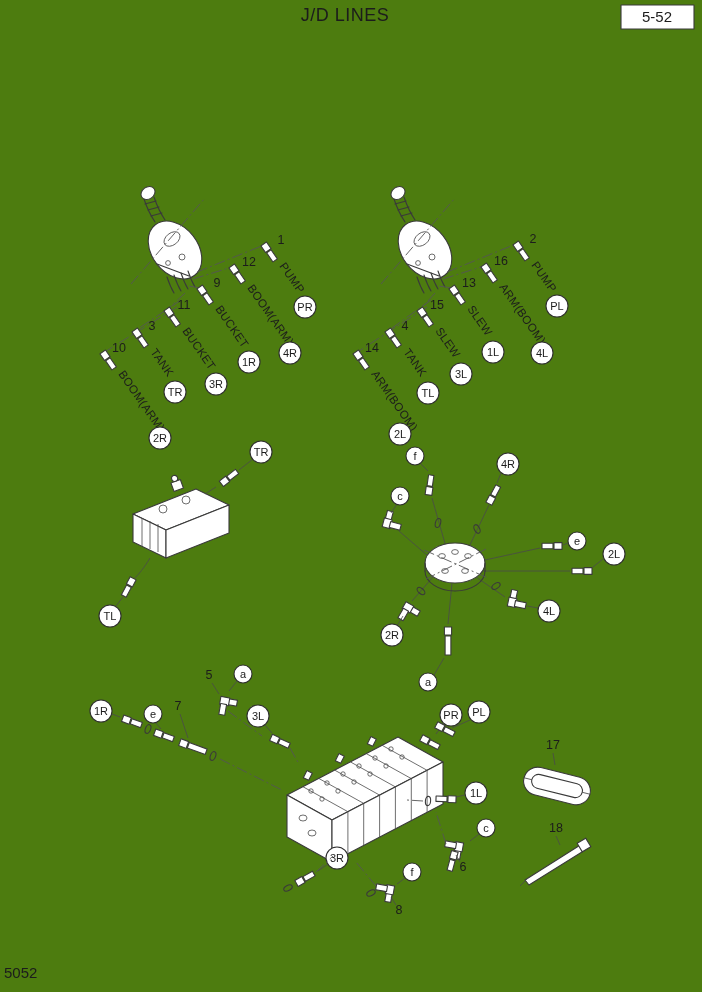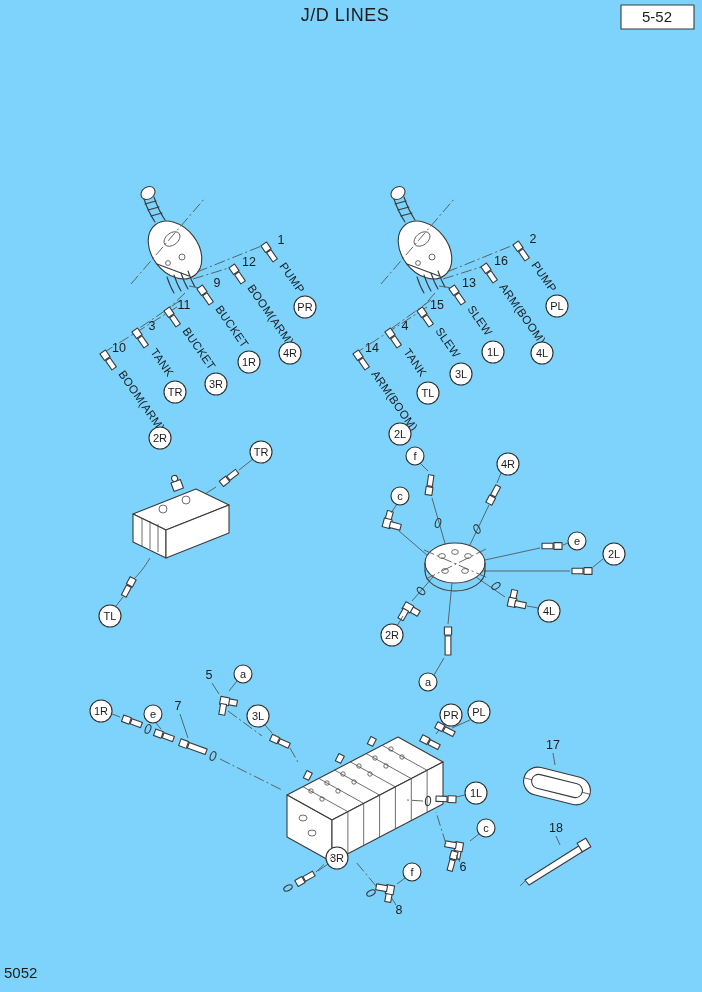--- a/index.html
+++ b/index.html
@@ -1,16 +1,16 @@
 <!DOCTYPE html>
 <html><head>
 <meta charset="utf-8">
 <style>
   html,body{margin:0;padding:0;background:#ffffff;}
-  .page{width:702px;height:992px;background:#7dd3fc;position:relative;overflow:hidden;
+  .page{width:702px;height:992px;background:#4d7c0f;position:relative;overflow:hidden;
         font-family:"Liberation Sans",sans-serif;}
   svg{display:block}
   .ln{fill:none;stroke:#3a3a3a;stroke-width:1.1;stroke-linecap:round;stroke-linejoin:round}
   .fill{fill:#ffffff;stroke:#3a3a3a;stroke-width:1.1;stroke-linejoin:round}
   .thin{fill:none;stroke:#4a4a4a;stroke-width:0.8}
   .dd{fill:none;stroke:#555;stroke-width:0.9;stroke-dasharray:11 3 2 3}
   text{fill:#1c1c1c}
   .num{font-size:12.5px;text-anchor:middle}
   .lbl{font-size:11.5px;letter-spacing:0.3px}
   .code{font-size:11px;text-anchor:middle}

